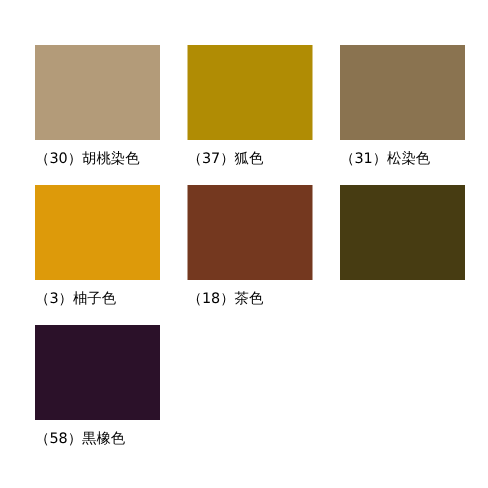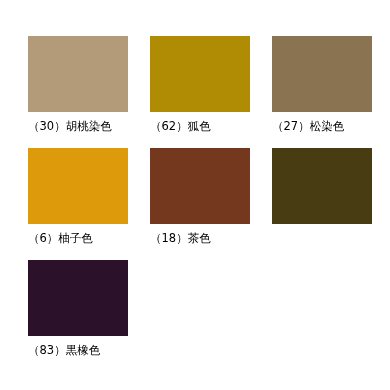--- a/index.html
+++ b/index.html
@@ -46,34 +46,34 @@
 </head>
 <body style="background: rgb(255, 255, 255);">
 
 <div id="palette-grid">
     <div class="swatch-cell">
       <span class="swatch-chip" style="background-color: rgb(179, 155, 121);"></span>
       <span class="swatch-label">（30）胡桃染色</span>
     </div>
     <div class="swatch-cell">
       <span class="swatch-chip" style="background-color: rgb(176, 140, 4);"></span>
-      <span class="swatch-label">（62）狐色</span>
+      <span class="swatch-label">（37）狐色</span>
     </div>
     <div class="swatch-cell">
       <span class="swatch-chip" style="background-color: rgb(138, 115, 80);"></span>
-      <span class="swatch-label">（27）松染色</span>
+      <span class="swatch-label">（31）松染色</span>
     </div>
     <div class="swatch-cell">
       <span class="swatch-chip" style="background-color: rgb(221, 154, 10);"></span>
-      <span class="swatch-label">（6）柚子色</span>
+      <span class="swatch-label">（3）柚子色</span>
     </div>
     <div class="swatch-cell">
       <span class="swatch-chip" style="background-color: rgb(116, 56, 31);"></span>
       <span class="swatch-label">（18）茶色</span>
     </div>
     <div class="swatch-cell">
       <span class="swatch-chip" style="background-color: rgb(71, 60, 18);"></span>
     </div>
     <div class="swatch-cell">
       <span class="swatch-chip" style="background-color: rgb(43, 17, 41);"></span>
-      <span class="swatch-label">（83）黒橡色</span>
+      <span class="swatch-label">（58）黒橡色</span>
     </div>
   </div>
 
 </body></html>

